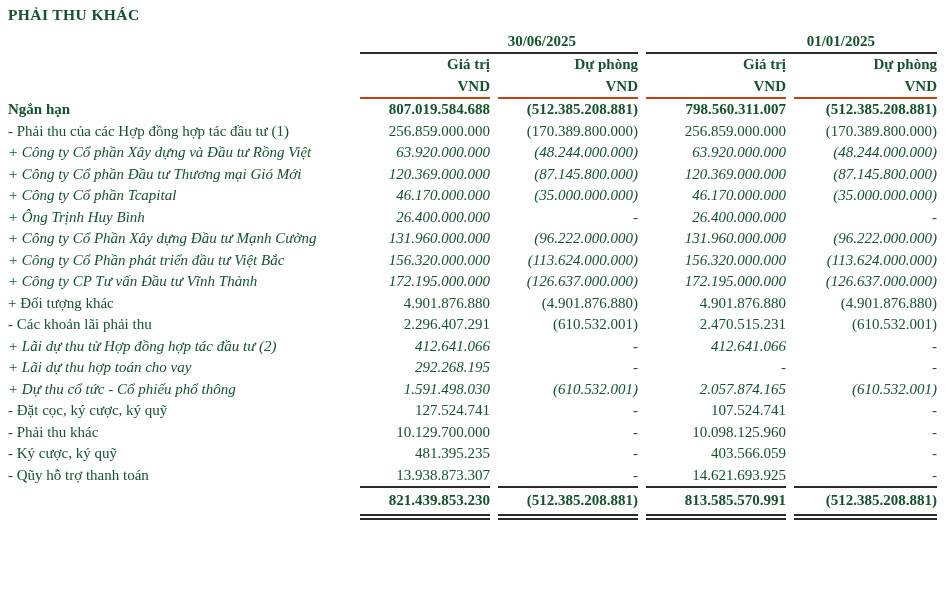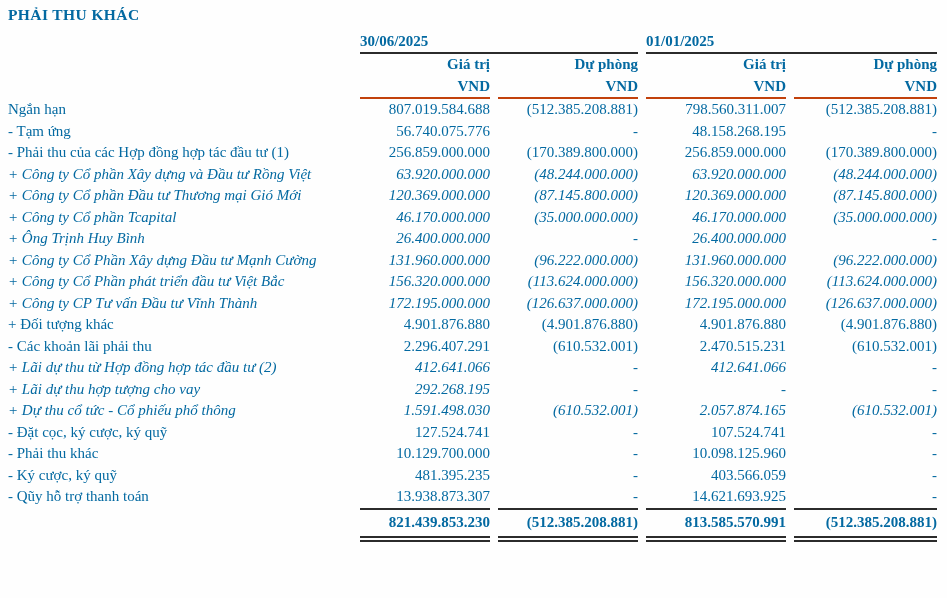--- a/index.html
+++ b/index.html
@@ -1,18 +1,18 @@
 <!DOCTYPE html>
 <html><head>
 <meta charset="utf-8">
 <style>
   html,body { margin:0; padding:0; background:#ffffff; }
   .page {
     position:relative; width:947px; height:598px; background:#fefefe;
-    font-family:"Liberation Serif","DejaVu Serif",serif; color:#0369a1;
+    font-family:"Liberation Serif","DejaVu Serif",serif; color:#14532d;
     overflow:hidden;
   }
   .title {
     position:absolute; left:8px; top:6px;
     font-size:15.5px; font-weight:bold; letter-spacing:0.4px;
   }
   table.fin {
     position:absolute; left:0px; top:30px;
     border-collapse:separate; border-spacing:8px 0;
     table-layout:fixed; font-size:15px;
@@ -23,30 +23,30 @@
   col.c-v2 { width:140px; }
   col.c-p2 { width:143px; }
 
   td { padding:0; height:21.5px; line-height:21.5px; vertical-align:bottom;
        white-space:nowrap; overflow:hidden; }
   td.lbl { text-align:left; }
   td.num { text-align:right; }
 
   
   tr.period-row td.date {
-    text-align:left; font-weight:bold; height:22px;
+    text-align:right; font-weight:bold; height:22px;
     border-bottom:2px solid #2b2b2b; padding-right:62px;
   }
   tr.measure-row td.num { font-weight:bold; height:21px; }
   tr.unit-row td.num {
     font-weight:bold; height:20px; border-bottom:2px solid #c2410c;
   }
 
   
-  tr.group td { font-weight:normal; }
+  tr.group td { font-weight:bold; }
   tr.sub td { font-style:italic; }
   tr.total td { font-weight:bold; height:26px; vertical-align:middle; }
   tr.total td.num {
     border-top:2px solid #2b2b2b;
     border-bottom:6px double #2b2b2b;
   }
 </style>
 </head>
 <body>
 
@@ -85,27 +85,20 @@
     </thead>
     <tbody>
         <tr class="group">
           <td class="lbl">Ngắn hạn</td>
           <td class="num">807.019.584.688</td>
           <td class="num">(512.385.208.881)</td>
           <td class="num">798.560.311.007</td>
           <td class="num">(512.385.208.881)</td>
         </tr>
         <tr class="item">
-          <td class="lbl">- Tạm ứng</td>
-          <td class="num">56.740.075.776</td>
-          <td class="num">-</td>
-          <td class="num">48.158.268.195</td>
-          <td class="num">-</td>
-        </tr>
-        <tr class="item">
           <td class="lbl">- Phải thu của các Hợp đồng hợp tác đầu tư (1)</td>
           <td class="num">256.859.000.000</td>
           <td class="num">(170.389.800.000)</td>
           <td class="num">256.859.000.000</td>
           <td class="num">(170.389.800.000)</td>
         </tr>
         <tr class="sub">
           <td class="lbl">+ Công ty Cổ phần Xây dựng và Đầu tư Rồng Việt</td>
           <td class="num">63.920.000.000</td>
           <td class="num">(48.244.000.000)</td>
@@ -169,21 +162,21 @@
           <td class="num">(610.532.001)</td>
         </tr>
         <tr class="sub">
           <td class="lbl">+ Lãi dự thu từ Hợp đồng hợp tác đầu tư (2)</td>
           <td class="num">412.641.066</td>
           <td class="num">-</td>
           <td class="num">412.641.066</td>
           <td class="num">-</td>
         </tr>
         <tr class="sub">
-          <td class="lbl">+ Lãi dự thu hợp tượng cho vay</td>
+          <td class="lbl">+ Lãi dự thu hợp toán cho vay</td>
           <td class="num">292.268.195</td>
           <td class="num">-</td>
           <td class="num">-</td>
           <td class="num">-</td>
         </tr>
         <tr class="sub">
           <td class="lbl">+ Dự thu cổ tức - Cổ phiếu phổ thông</td>
           <td class="num">1.591.498.030</td>
           <td class="num">(610.532.001)</td>
           <td class="num">2.057.874.165</td>

